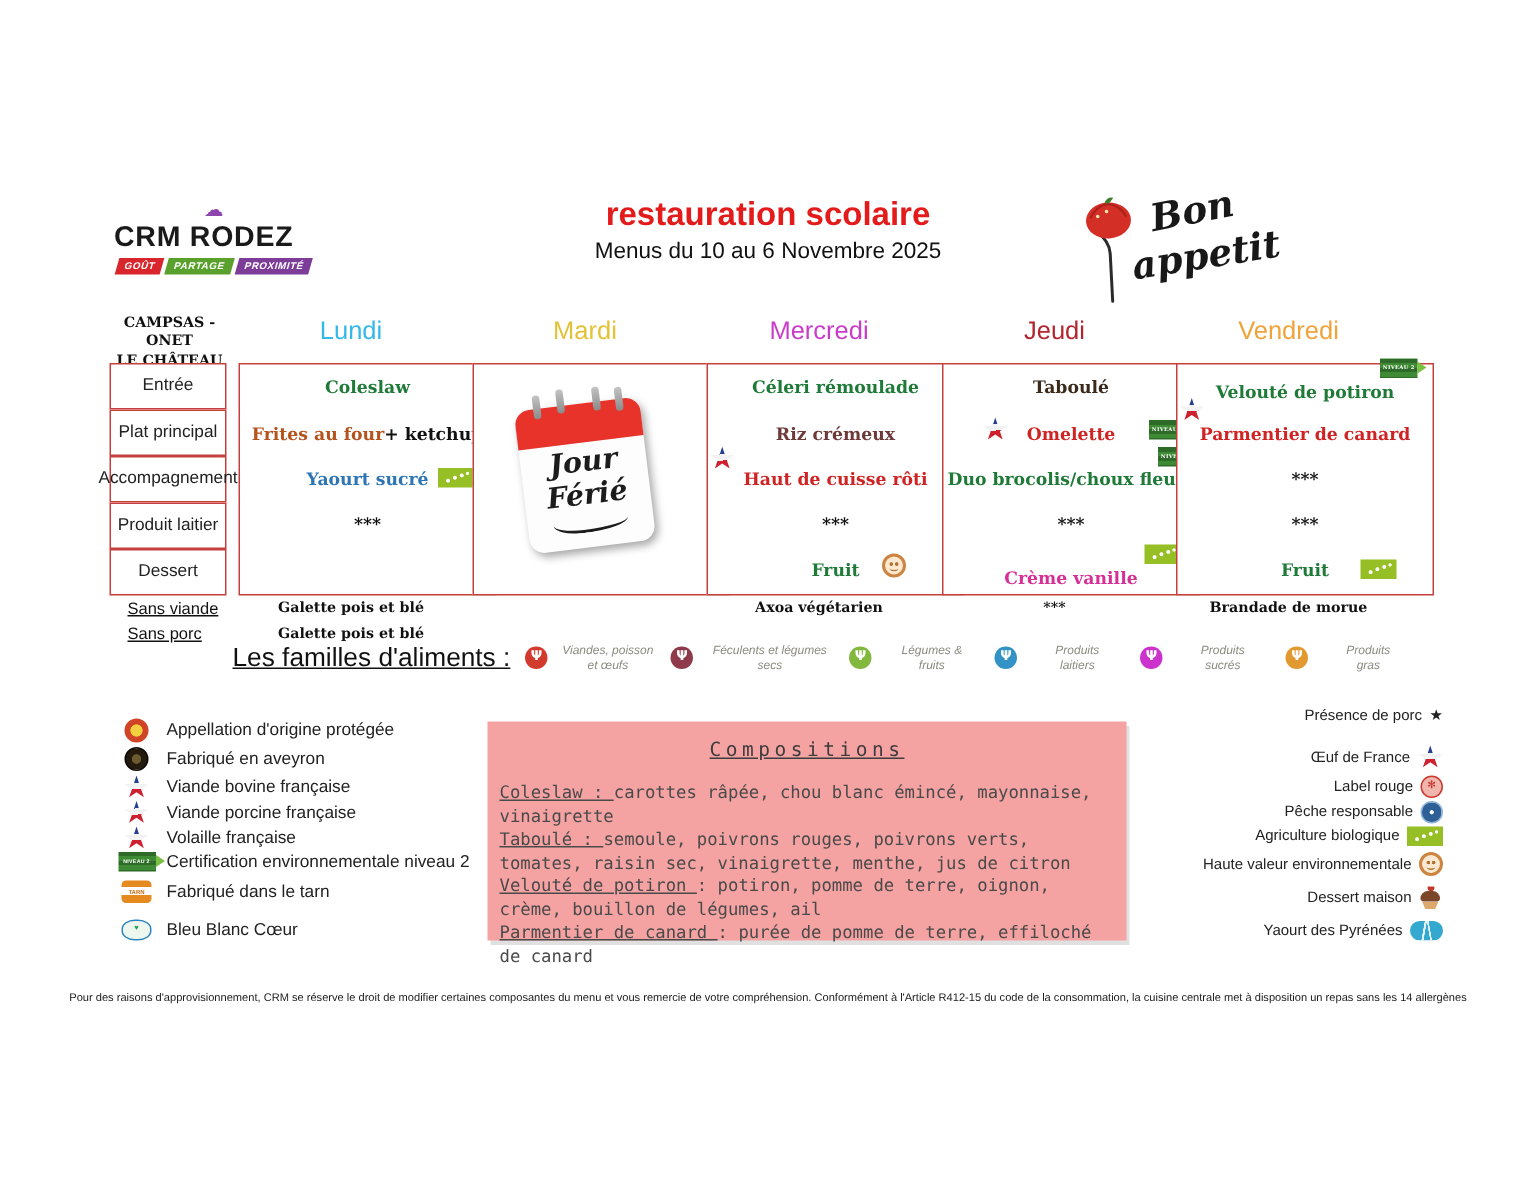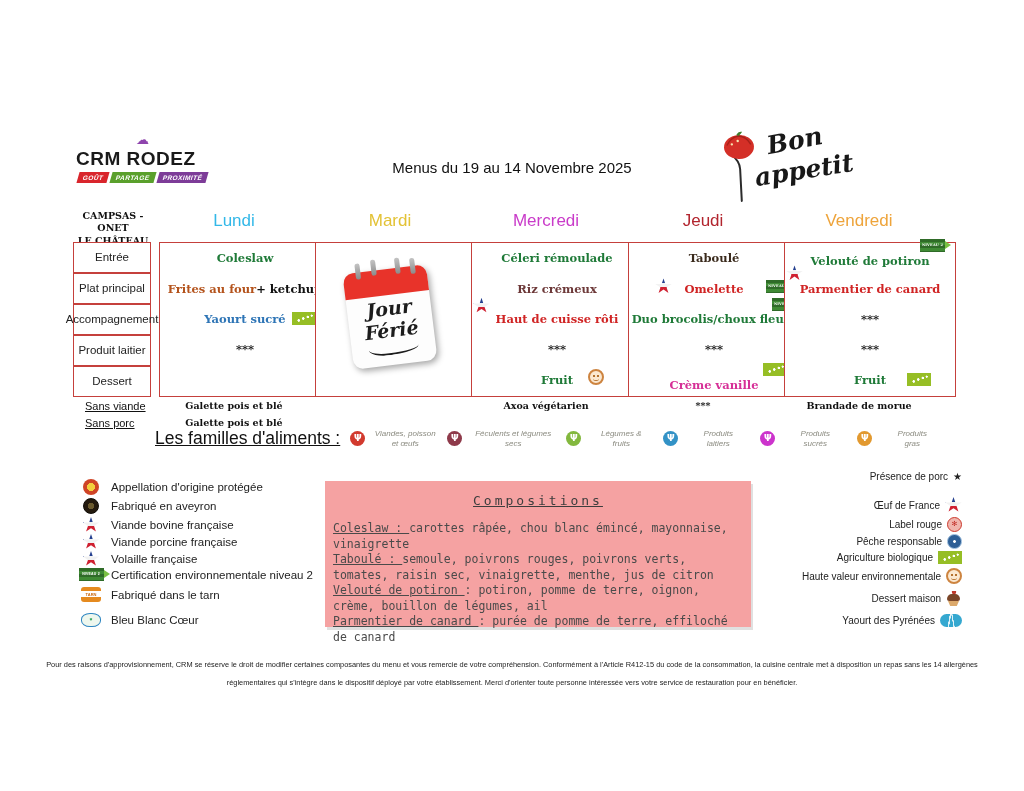--- a/index.html
+++ b/index.html
@@ -110,21 +110,22 @@
   <div class="crm-logo">
     <span class="crm-hat">☁</span>
     <div class="crm-name">CRM RODEZ</div>
     <div class="crm-badges">
       <span class="crm-badge bdg-1">GOÛT</span>
       <span class="crm-badge bdg-2">PARTAGE</span>
       <span class="crm-badge bdg-3">PROXIMITÉ</span>
     </div>
   </div>
 
-  <div class="page-subtitle">Menus du 19 au 14 Novembre 2025</div>
+  <div class="page-title">restauration scolaire</div>
+  <div class="page-subtitle">Menus du 10 au 6 Novembre 2025</div>
 
   <div class="bonapp">
     <svg class="bonapp-svg" width="46" height="76" viewBox="0 0 46 76">
       <g stroke="#2b2b2b" stroke-width="2" fill="none" stroke-linecap="round">
         <path d="M15 10 L15 24"></path>
           <path d="M21 8 L21 24"></path>
           <path d="M27 8 L27 24"></path>
           <path d="M33 10 L33 24"></path>
         <path d="M15 24 Q24 32 24 40 L24 72"></path>
       </g>
@@ -388,15 +389,14 @@
 
   <div class="comp-box">
     <div class="comp-title">Compositions</div>
     <div class="comp-entry"><span class="comp-name">Coleslaw : </span><span>carottes râpée, chou blanc émincé, mayonnaise, vinaigrette</span></div>
     <div class="comp-entry"><span class="comp-name">Taboulé : </span><span>semoule, poivrons rouges, poivrons verts, tomates, raisin sec, vinaigrette, menthe, jus de citron</span></div>
     <div class="comp-entry"><span class="comp-name">Velouté de potiron </span><span>: potiron, pomme de terre, oignon, crème, bouillon de légumes, ail</span></div>
     <div class="comp-entry"><span class="comp-name">Parmentier de canard </span><span>: purée de pomme de terre, effiloché de canard</span></div>
   </div>
 
   <div class="foot f1">Pour des raisons d'approvisionnement, CRM se réserve le droit de modifier certaines composantes du menu et vous remercie de votre compréhension. Conformément à l'Article R412-15 du code de la consommation, la cuisine centrale met à disposition un repas sans les 14 allergènes</div>
-  <div class="foot f2">réglementaires qui s'intègre dans le dispositif déployé par votre établissement. Merci d'orienter toute personne intéressée vers votre service de restauration pour en bénéficier.</div>
 
 </div>
 
 </body></html>

